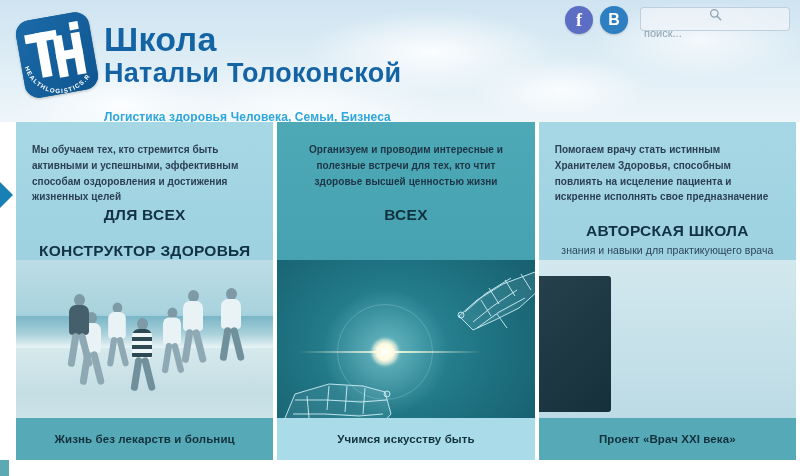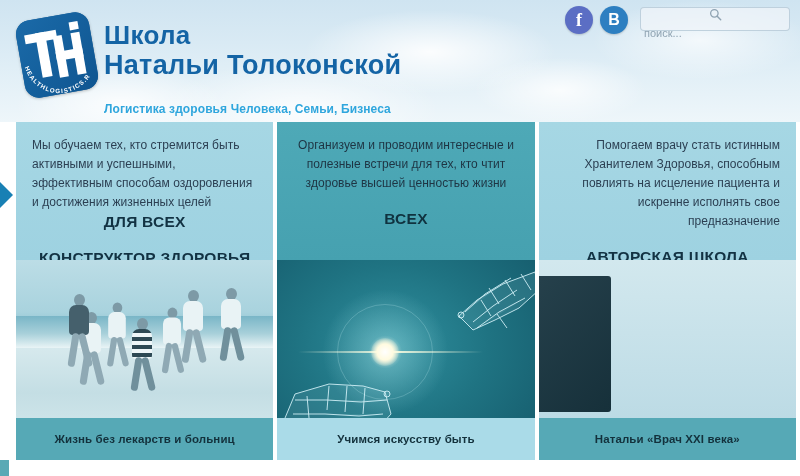--- a/index.html
+++ b/index.html
@@ -105,21 +105,21 @@
 
   
   .brand {
     position: absolute;
     left: 104px;
     top: 22px;
     line-height: 1;
     white-space: nowrap;
   }
   .brand-l1 {
-    font-size: 26px;
+    font-size: 34px;
     font-weight: bold;
     color: #1464a5;
     letter-spacing: .3px;
   }
   .brand-l2 {
     font-size: 27px;
     font-weight: bold;
     color: #1464a5;
     letter-spacing: .3px;
     margin-top: 4px;
@@ -219,28 +219,29 @@
   .card-head {
     position: relative;
     height: 138px;
     padding: 14px 16px 0 16px;
     overflow: hidden;
   }
   .card-head.light { background: linear-gradient(180deg, #a6d7e4 0%, #9ed2e1 100%); }
   .card-head.dark  { background: linear-gradient(180deg, #4ea9b7 0%, #46a1b0 100%); }
 
   .lede {
-    font-size: 12px;
+    font-size: 10px;
     line-height: 1.58;
     color: #2b3f52;
-    font-weight: normal;
+    font-weight: bold;
     letter-spacing: .05px;
+    margin-top: 6px;
   }
   .card-head.dark .lede { color: #1e3443; }
-  .lede.right { text-align: right; }
+  .lede.right { }
   .lede.center { text-align: center; }
 
   .title {
     margin-top: 16px;
     font-size: 15.5px;
     font-weight: bold;
     line-height: 1.28;
     color: #123243;
     letter-spacing: .25px;
     text-align: center;
@@ -556,20 +557,20 @@
 
     <div class="gutter-r"></div>
   </div>
 
   <div class="captions">
     <div class="caption teal" style="flex:0 0 16px;background:#ffffff"></div>
     <div class="caption teal">Жизнь без лекарств и больниц</div>
     <div class="caption" style="flex:0 0 4px;background:#ffffff"></div>
     <div class="caption lite">Учимся искусству быть</div>
     <div class="caption" style="flex:0 0 4px;background:#ffffff"></div>
-    <div class="caption teal">Натальи «Врач XXI века»</div>
+    <div class="caption teal">Проект «Врач XXI века»</div>
     <div class="caption" style="flex:0 0 4px;background:#ffffff"></div>
   </div>
 
   <div class="footer-white"></div>
   <div class="footer-tab"></div>
 
 </div>
 
 </body></html>

